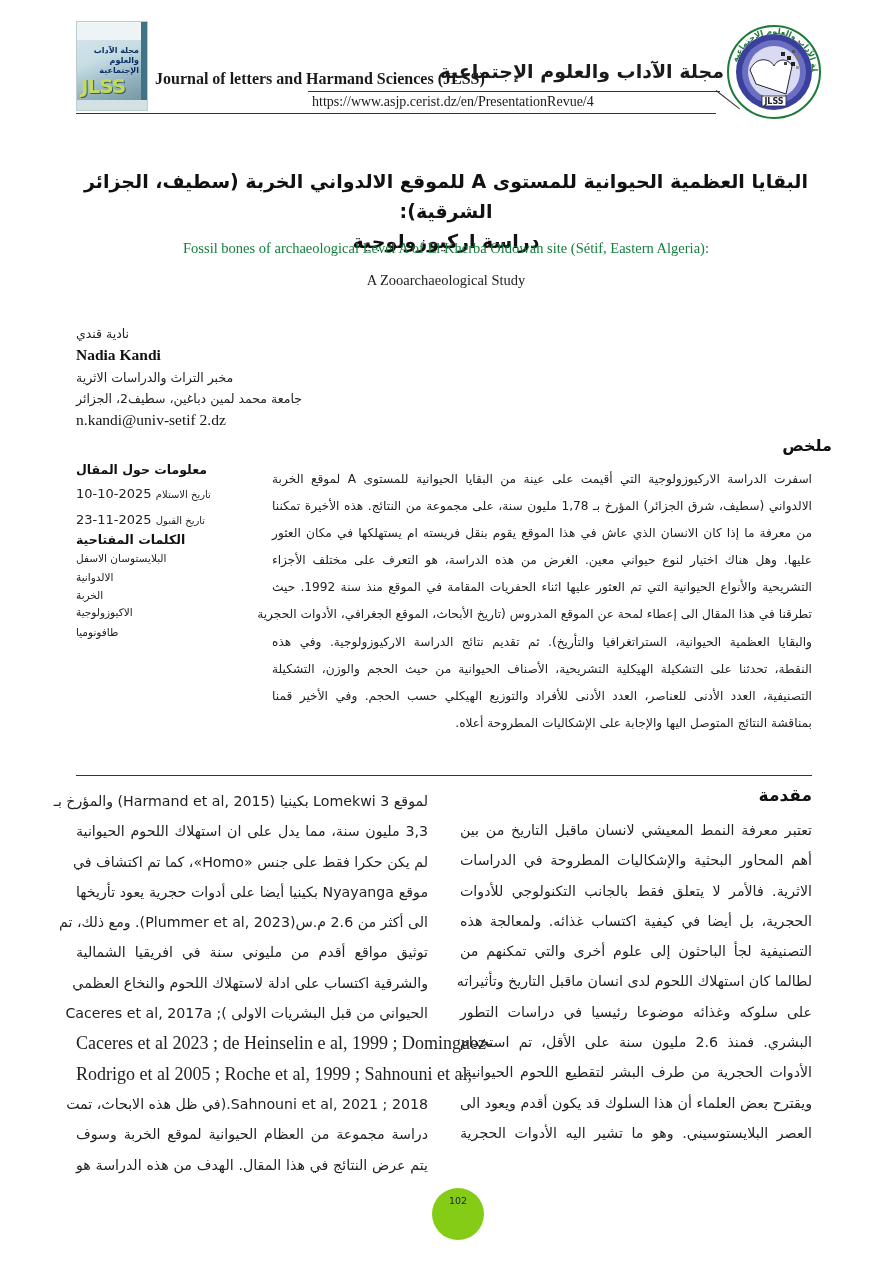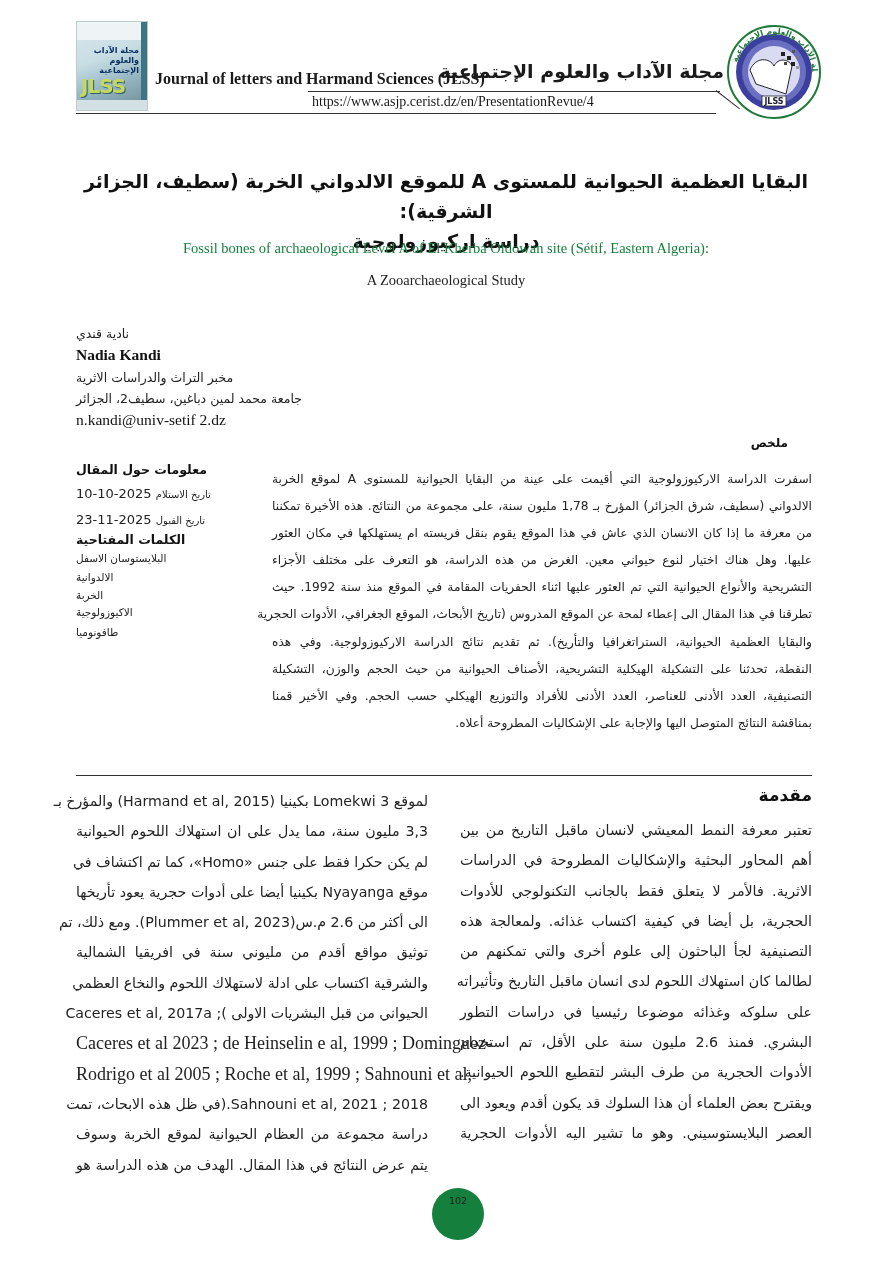--- a/index.html
+++ b/index.html
@@ -37,38 +37,38 @@
 
   
   .info { left: 76px; top: 462px; width: 190px; direction: rtl; text-align: left; }
   .info-line { position:absolute; left:0; white-space: nowrap; direction: rtl; }
   .info-h { font-weight: bold; font-size: 12.5px; font-family: "DejaVu Sans", sans-serif; color:#111; }
   .info-date { font-size: 13px; font-family: "DejaVu Sans", sans-serif; color:#222; }
   .info-date .lbl { font-size: 10px; }
   .info-kw { font-size: 10.5px; font-family: "DejaVu Sans", sans-serif; color:#222; }
 
   
-  .abs-title { left: 716px; top: 436px; width: 72px; text-align: right; direction: rtl; font-family: "DejaVu Sans", sans-serif; font-weight: bold; font-size: 12px; color:#111; }
+  .abs-title { left: 760px; top: 436px; width: 72px; text-align: right; direction: rtl; font-family: "DejaVu Sans", sans-serif; font-weight: bold; font-size: 16px; color:#111; }
   .abs-body { left: 272px; top: 466px; width: 540px; direction: rtl; text-align: justify; text-align-last: right; font-family: "DejaVu Sans", sans-serif; font-size: 12.2px; line-height: 27.1px; color:#222; }
   .abs-body .ln { display:block; white-space: nowrap; text-align: justify; text-align-last: justify; }
   .abs-body .ln.last { text-align-last: right; }
 
   .rule-abs { left: 76px; top: 775px; width: 736px; height: 1px; background: #333; }
 
   
   .intro-title { left: 740px; top: 785px; width: 72px; text-align:right; direction: rtl; font-family: "DejaVu Sans", sans-serif; font-weight: bold; font-size: 17px; color:#111; }
   .col { direction: rtl; font-family: "DejaVu Sans", sans-serif; font-size: 14.2px; line-height: 30.3px; color:#222; }
   .col .ln { display:block; white-space: nowrap; text-align: justify; text-align-last: justify; }
   .col .ln.last { text-align-last: right; }
   .col-right { left: 460px; top: 815px; width: 352px; }
   .col-left { left: 76px; top: 786px; width: 352px; }
   .lat { font-family: "Liberation Serif", serif; font-size: 18px; }
 
   
-  .pagenum { left: 432px; top: 1188px; width: 52px; height: 52px; border-radius: 50%; background: #15803d; text-align: center; font-family: "DejaVu Sans", sans-serif; font-size: 9.5px; color:#222; line-height: 52px; }
+  .pagenum { left: 432px; top: 1188px; width: 52px; height: 52px; border-radius: 50%; background: #84cc16; text-align: center; font-family: "DejaVu Sans", sans-serif; font-size: 9.5px; color:#222; line-height: 52px; }
   .pagenum span { position: relative; top: -13px; }
 </style>
 </head>
 <body>
 
 <div class="abs cover">
   <div class="c-top"></div>
   <div class="c-strip"></div>
   <div class="c-ar">مجلة الآداب والعلوم الإجتماعية</div>
   <div class="c-jlss">JLSS</div>

